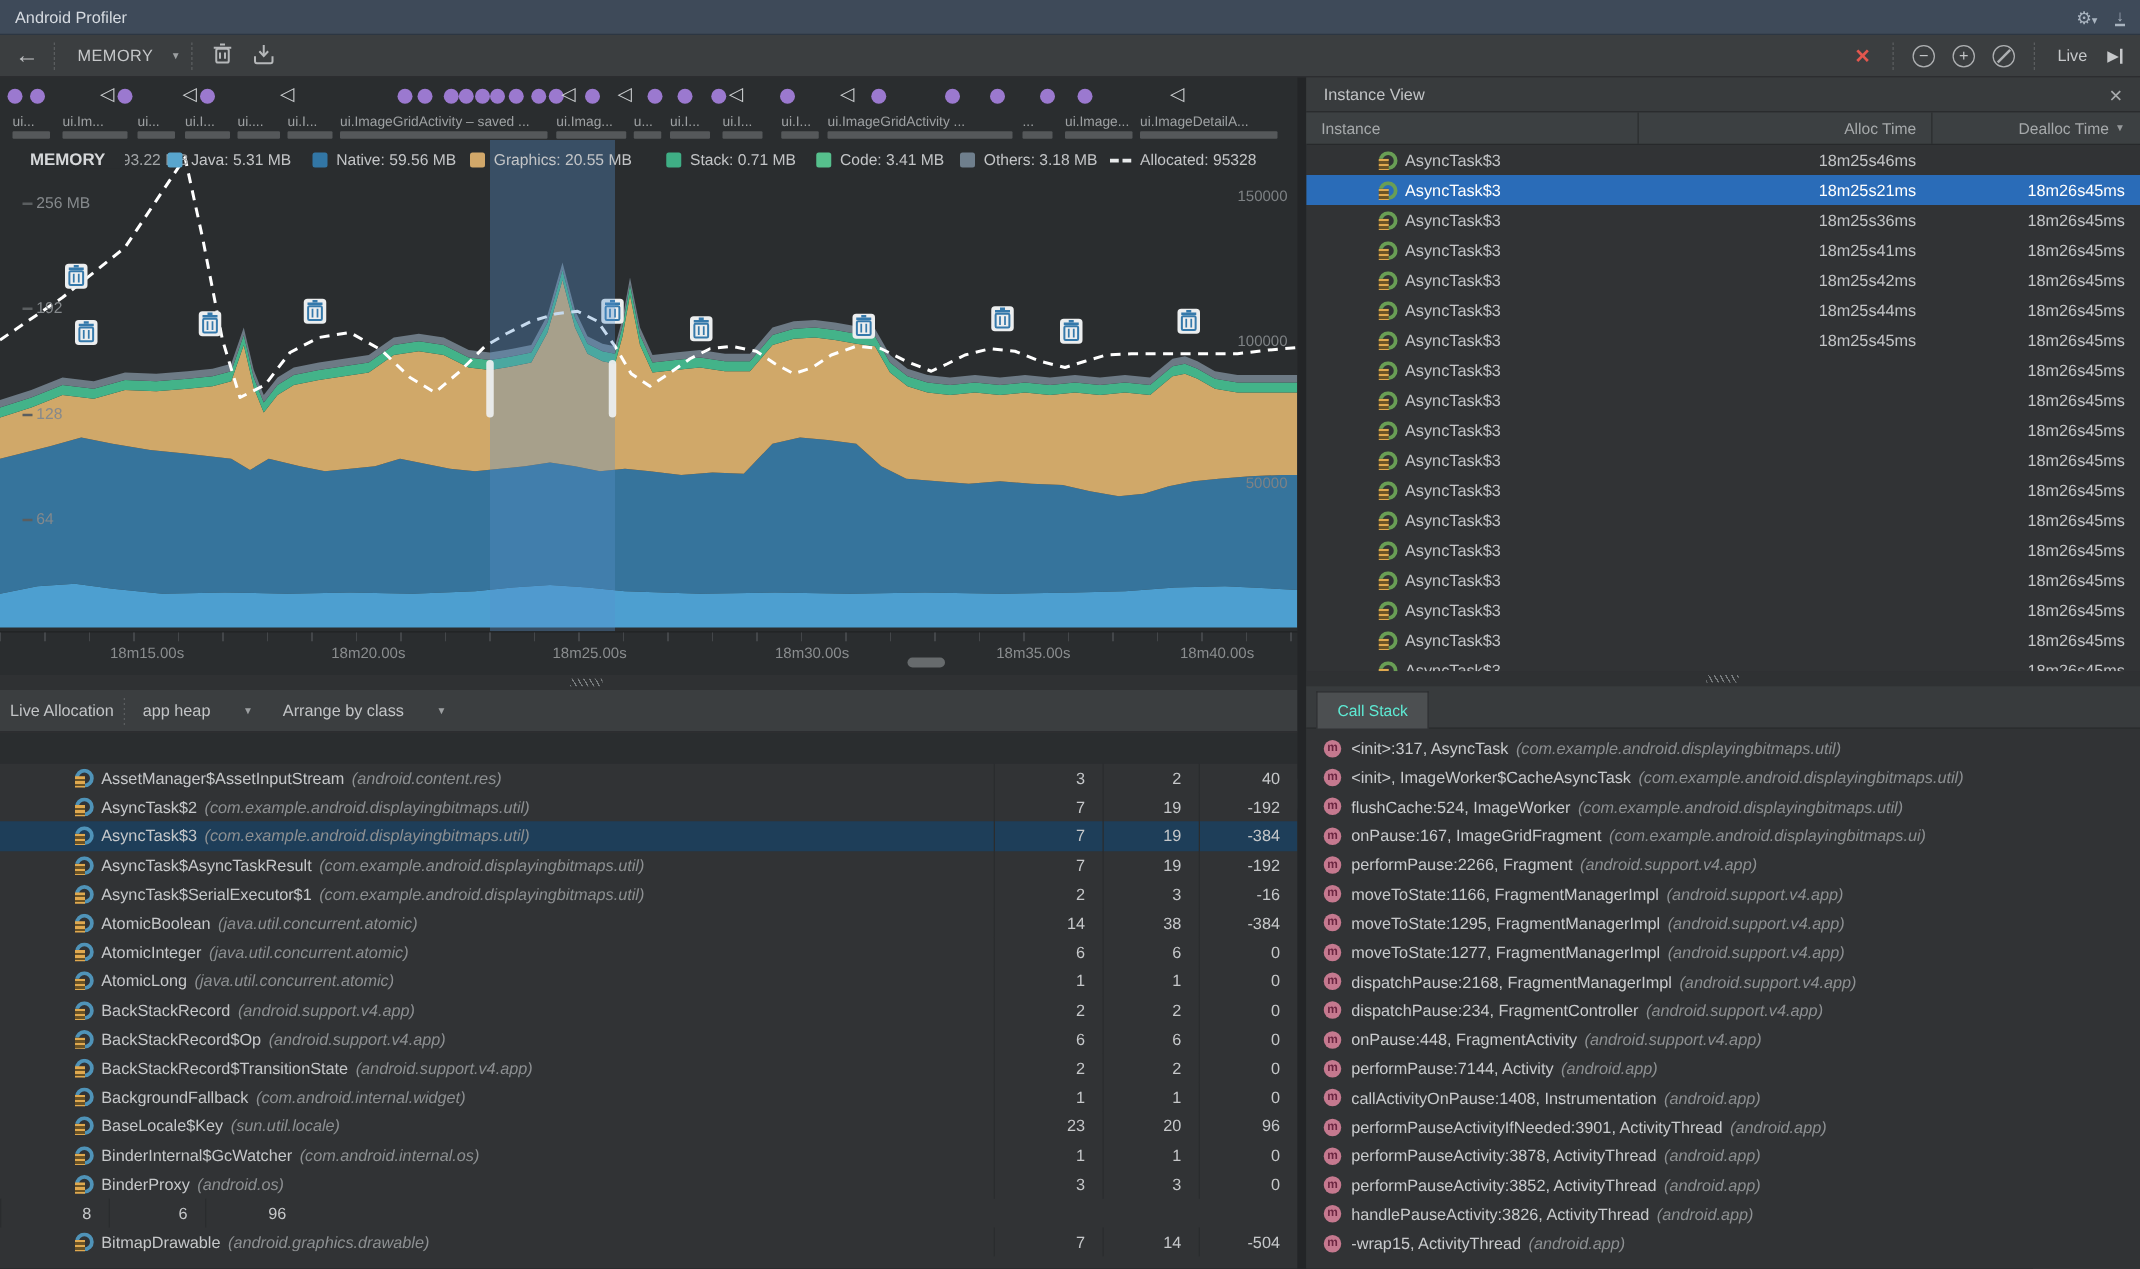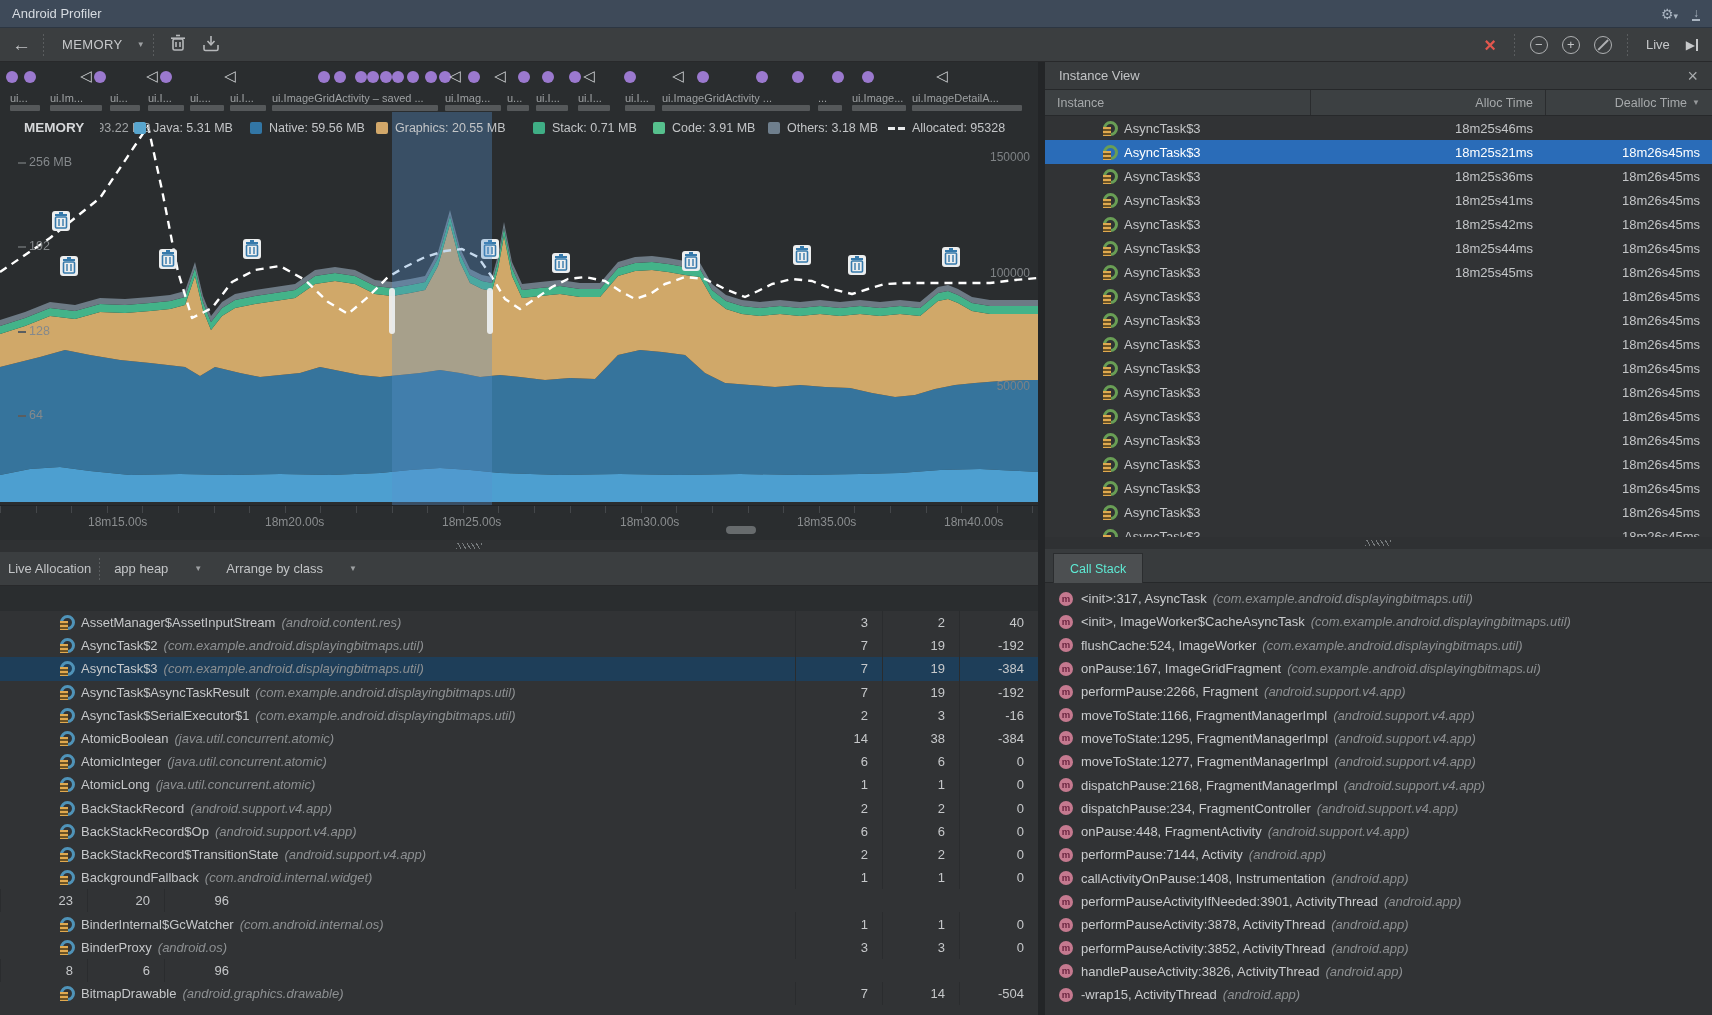--- a/index.html
+++ b/index.html
@@ -398,21 +398,21 @@
       <span class="lg-item" style="left:376px">
           <span class="lg-swatch" style="background:#d2a86a"></span>
           <span>Graphics: 20.55 MB</span>
         </span>
       <span class="lg-item" style="left:533px">
           <span class="lg-swatch" style="background:#3fae85"></span>
           <span>Stack: 0.71 MB</span>
         </span>
       <span class="lg-item" style="left:653px">
           <span class="lg-swatch" style="background:#56c08d"></span>
-          <span>Code: 3.91 MB</span>
+          <span>Code: 3.41 MB</span>
         </span>
       <span class="lg-item" style="left:768px">
           <span class="lg-swatch" style="background:#6f7f8d"></span>
           <span>Others: 3.18 MB</span>
         </span>
       <span class="lg-item" style="left:888px">
           <span class="lg-dash"></span>
           <span class="lg-dash"></span>
           <span style="margin-left:4px">Allocated: 95328</span>
         </span>
@@ -600,20 +600,25 @@
           <span class="icon-class"></span>
           <span>BackgroundFallback</span>
           <span class="pkg">(com.android.internal.widget)</span>
         </span>
         <span class="num">1</span>
         <span class="num num2">1</span>
         <span class="num num3">0</span>
       </div>
 
       <div class="crow">
+        <span class="name-cell">
+          <span class="icon-class"></span>
+          <span>BaseLocale$Key</span>
+          <span class="pkg">(sun.util.locale)</span>
+        </span>
         <span class="num">23</span>
         <span class="num num2">20</span>
         <span class="num num3">96</span>
       </div>
 
       <div class="crow">
         <span class="name-cell">
           <span class="icon-class"></span>
           <span>BinderInternal$GcWatcher</span>
           <span class="pkg">(com.android.internal.os)</span>

